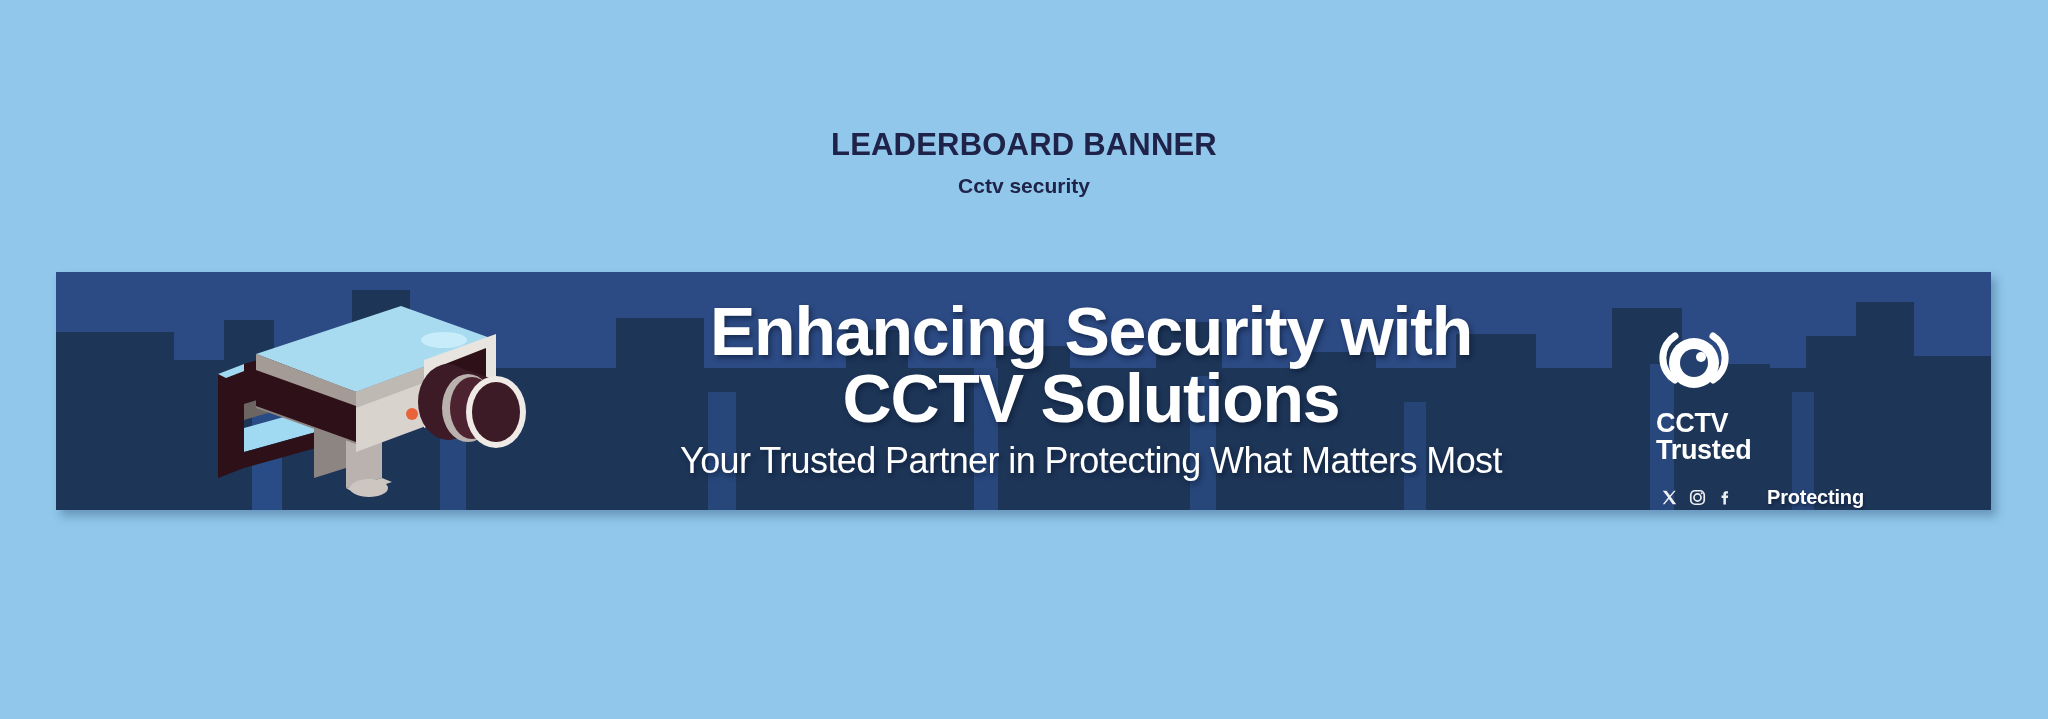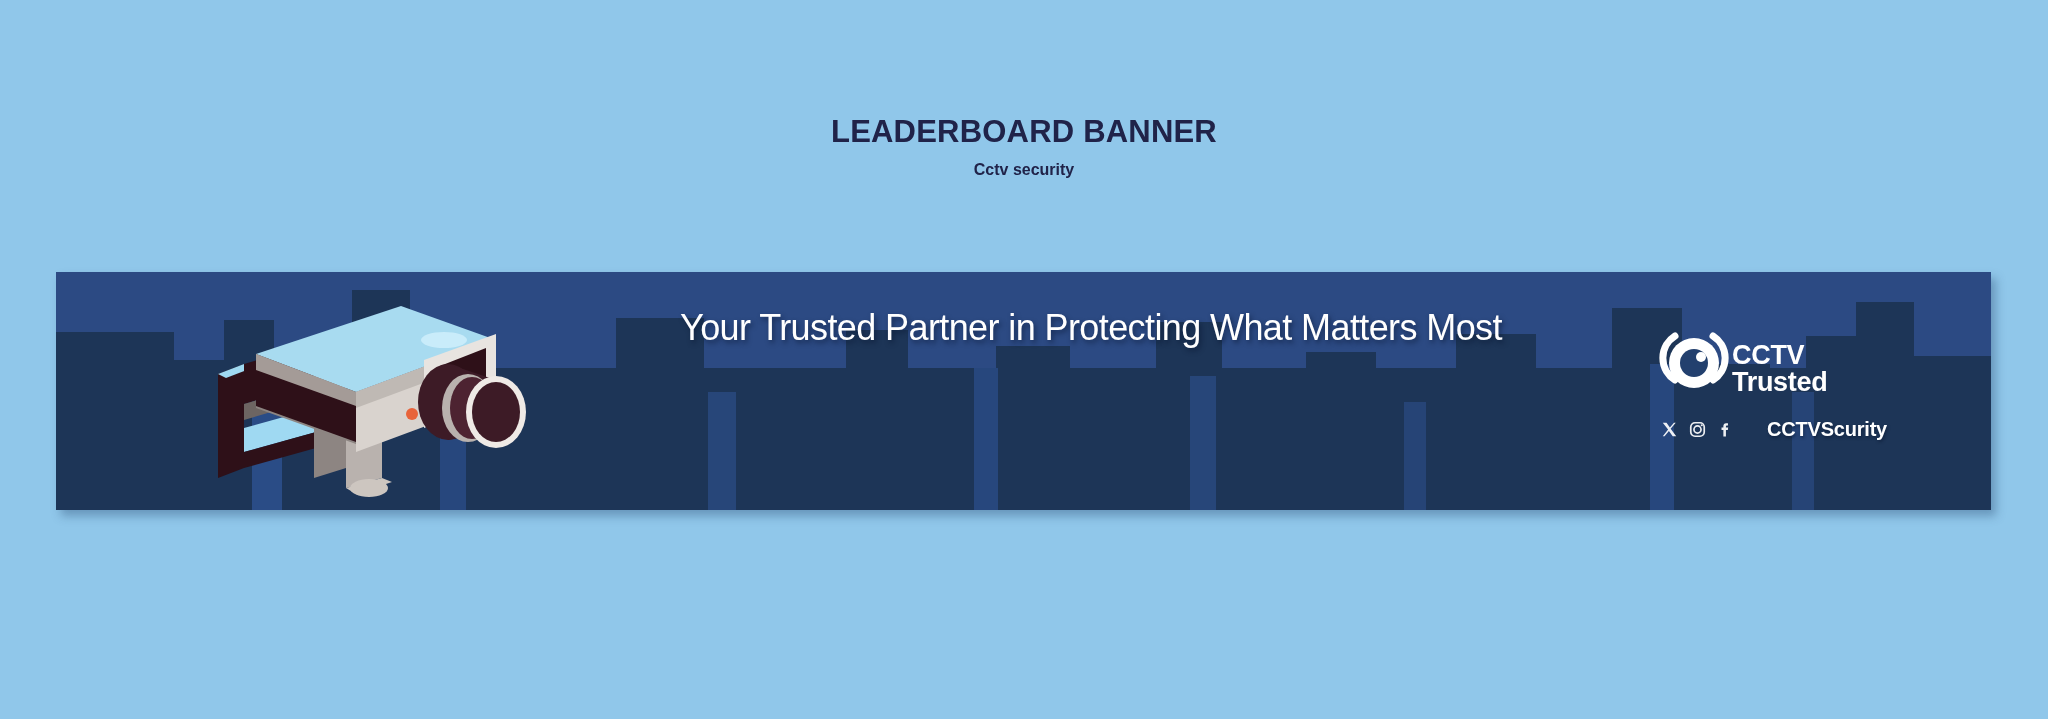--- a/index.html
+++ b/index.html
@@ -11,35 +11,35 @@
     height: 719px;
     background: #90c7ea;
     font-family: "Liberation Sans", sans-serif;
     overflow: hidden;
     position: relative;
   }
 
   
   .page-heading {
     position: absolute;
-    top: 115px;
+    top: 128px;
     left: 0;
     width: 2048px;
     text-align: center;
   }
   .page-title {
     font-size: 31px;
     font-weight: bold;
     letter-spacing: 0.2px;
     color: #202349;
     line-height: 1.1;
     margin: 0;
   }
   .page-subtitle {
-    font-size: 16px;
+    font-size: 21px;
     font-weight: bold;
     color: #202349;
     line-height: 1.1;
     margin: 0;
     margin-top: 12px;
   }
 
   
   .banner {
     position: absolute;
@@ -105,21 +105,23 @@
 
   
   .logo-block {
     position: absolute;
     left: 1600px;
     top: 48px;
     width: 300px;
   }
   .logo-row {
     display: flex;
-    align-items: flex-end;
+    align-items: flex-start;
+    gap: 14px;
+    flex-direction: column;
   }
   .logo-mark {
     width: 76px;
     height: 76px;
     flex: 0 0 auto;
   }
   .logo-text {
     color: #ffffff;
     font-size: 27px;
     font-weight: bold;
@@ -237,20 +239,24 @@
     <ellipse cx="272" cy="126" rx="26" ry="34" fill="#b9b2ae"></ellipse>
     <ellipse cx="276" cy="126" rx="22" ry="31" fill="#4d2331"></ellipse>
 
     <ellipse cx="300" cy="130" rx="30" ry="36" fill="#efeae6"></ellipse>
     <ellipse cx="300" cy="130" rx="24" ry="30" fill="#3d1b26"></ellipse>
 
     <circle cx="216" cy="132" r="6" fill="#e8633a"></circle>
   </svg>
 
   <div class="headline-block">
+    <p class="headline">
+      <span>Enhancing Security with</span>
+      <span class="headline-line2">CCTV Solutions</span>
+    </p>
     <p class="subheadline">Your Trusted Partner in Protecting What Matters Most</p>
   </div>
 
   <div class="logo-block">
     <div class="logo-row">
       <svg class="logo-mark" viewBox="0 0 76 76">
 
         <path d="M19 16 A 26 26 0 0 0 19 60" stroke="#ffffff" stroke-width="7" fill="none" stroke-linecap="round"></path>
         <path d="M57 16 A 26 26 0 0 1 57 60" stroke="#ffffff" stroke-width="7" fill="none" stroke-linecap="round"></path>
 
@@ -268,17 +274,17 @@
         <path d="M2.5 2.5 L10 12 L2.5 21.5 L5 21.5 L11.2 14 L16.5 21.5 L21.5 21.5 L13.6 10.8 L20.8 2.5 L18.3 2.5 L12.5 9.2 L7.8 2.5 Z" fill="#ffffff"></path>
       </svg>
       <svg class="social-icon" viewBox="0 0 24 24">
         <rect x="2.5" y="2.5" width="19" height="19" rx="6" fill="none" stroke="#ffffff" stroke-width="2.4"></rect>
         <circle cx="12" cy="12" r="5" fill="none" stroke="#ffffff" stroke-width="2.4"></circle>
         <circle cx="18" cy="6" r="1.5" fill="#ffffff"></circle>
       </svg>
       <svg class="social-icon" viewBox="0 0 24 24">
         <path d="M15.5 3 L12.8 3 C10.3 3 9 4.6 9 7 L9 9.3 L6.4 9.3 L6.4 12.8 L9 12.8 L9 22 L12.6 22 L12.6 12.8 L15.3 12.8 L15.8 9.3 L12.6 9.3 L12.6 7.4 C12.6 6.6 12.9 6.2 13.8 6.2 L15.5 6.2 Z" fill="#ffffff"></path>
       </svg>
-      <span class="social-handle">CCTVScurity</span>
+      <span class="social-handle">Protecting</span>
     </div>
   </div>
 
 </div>
 
 </body></html>

